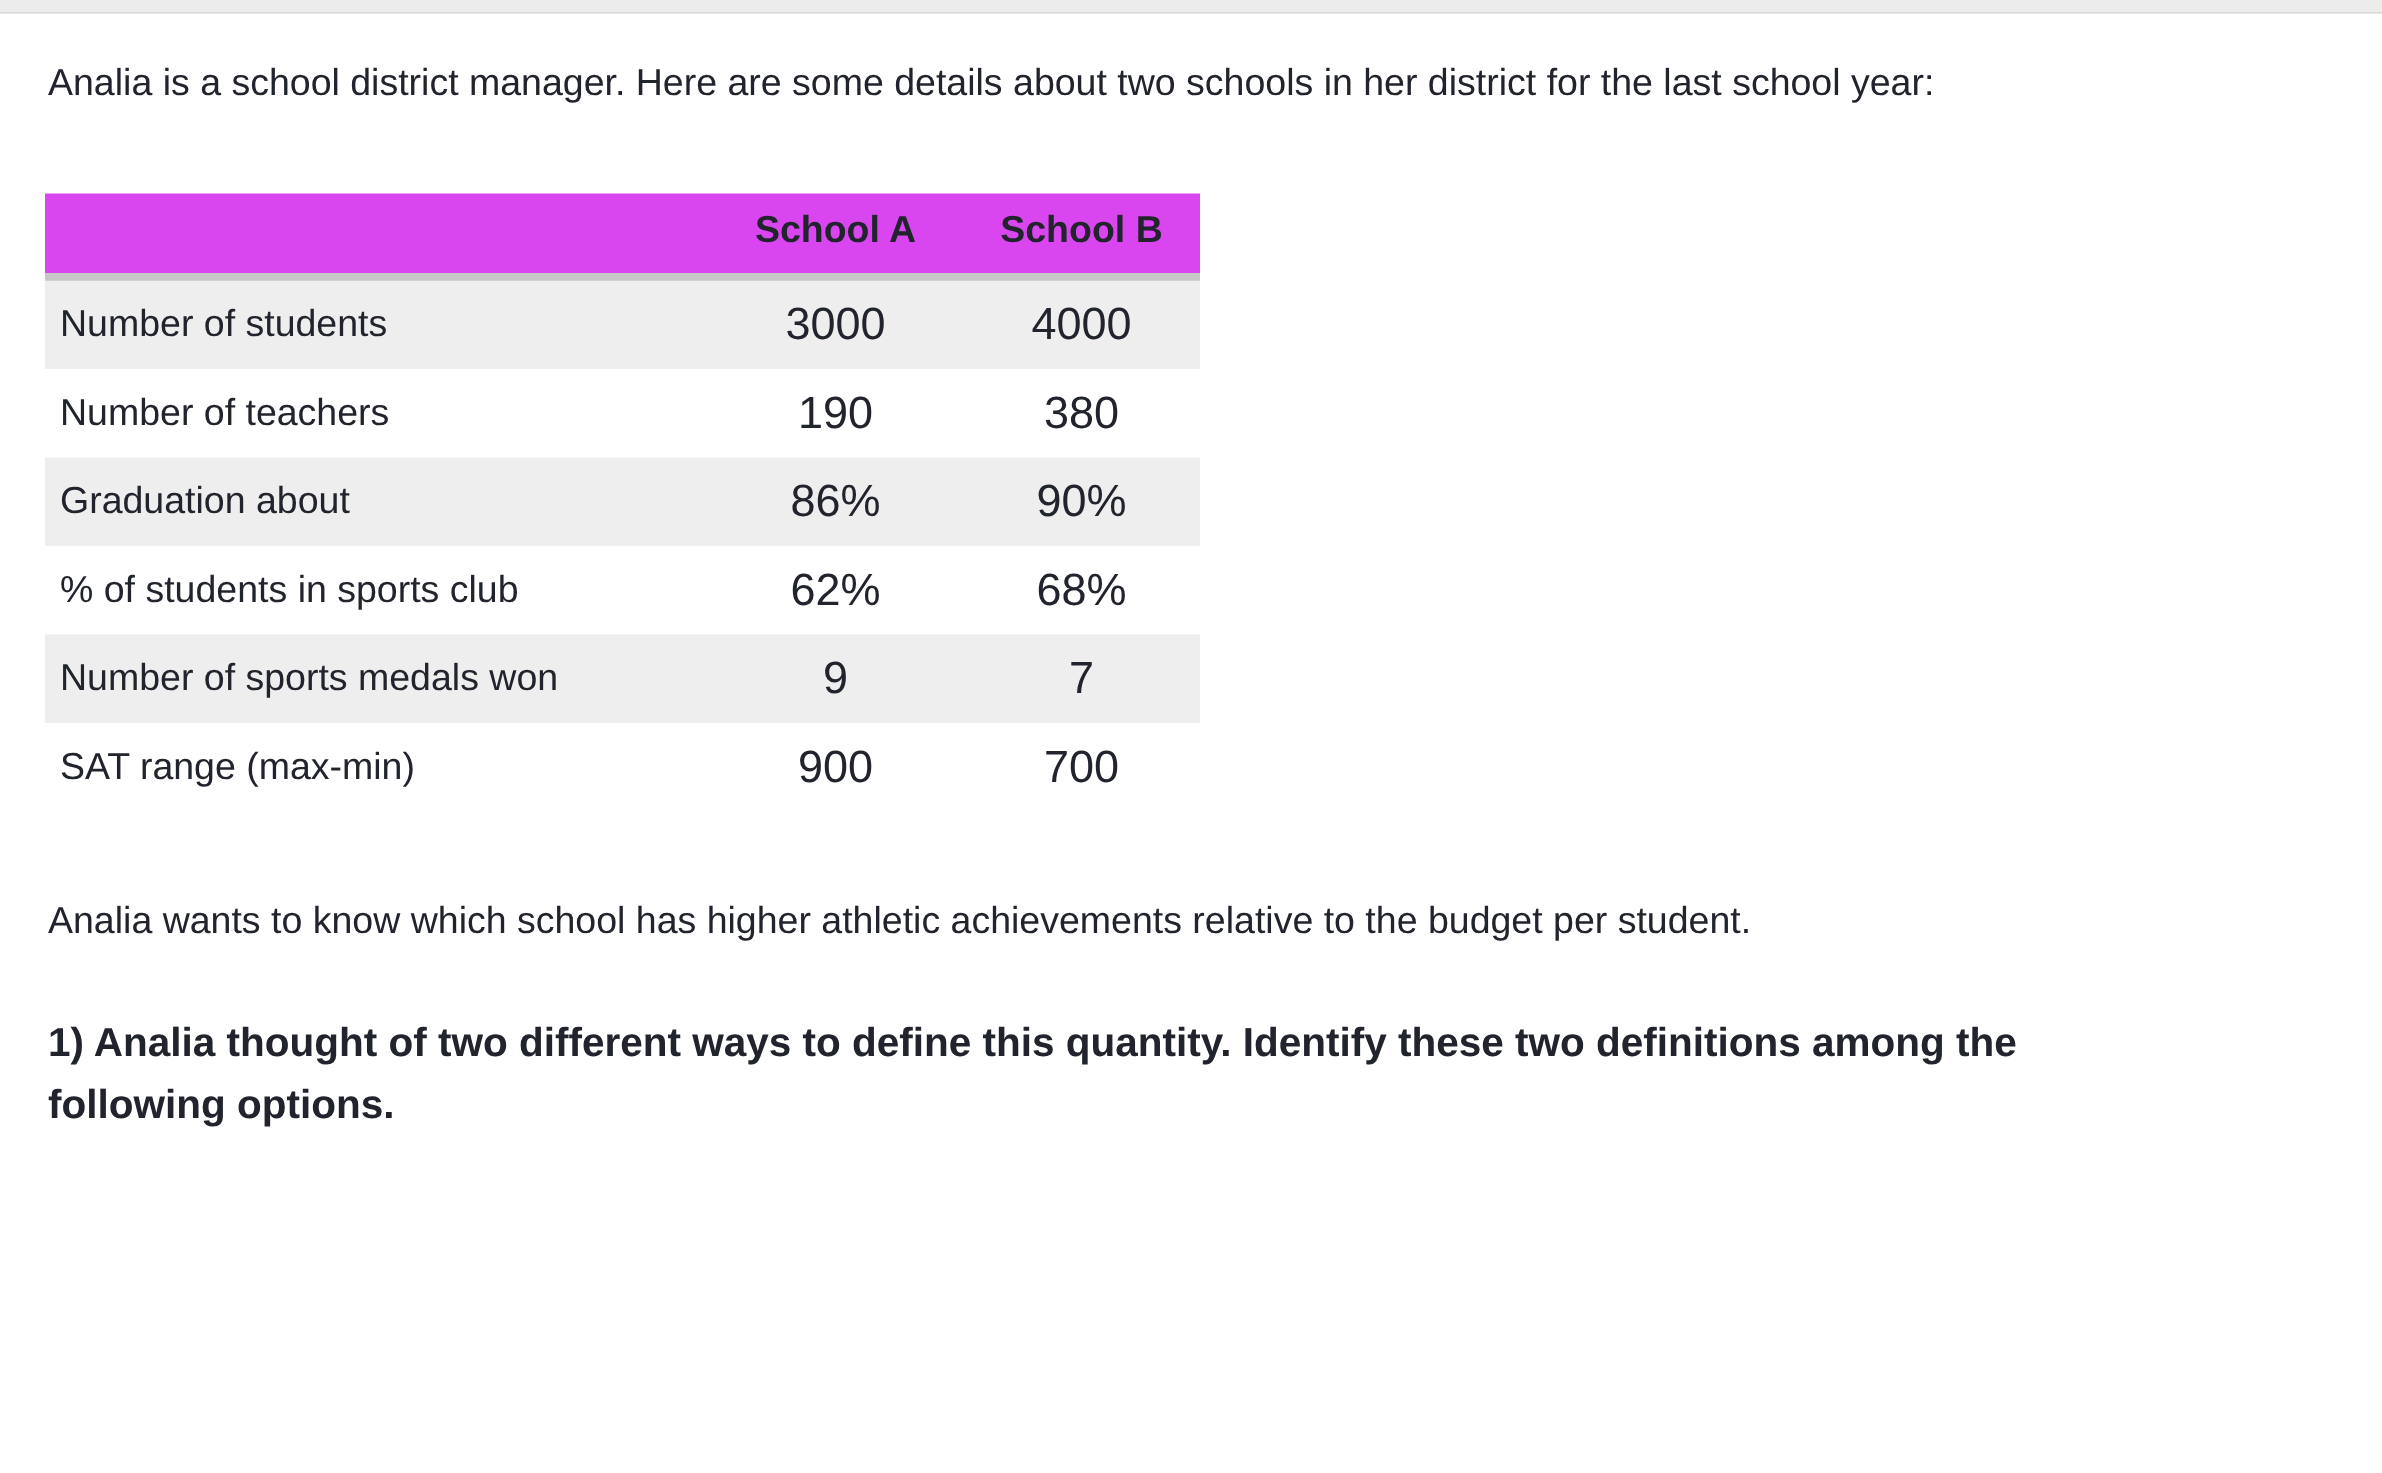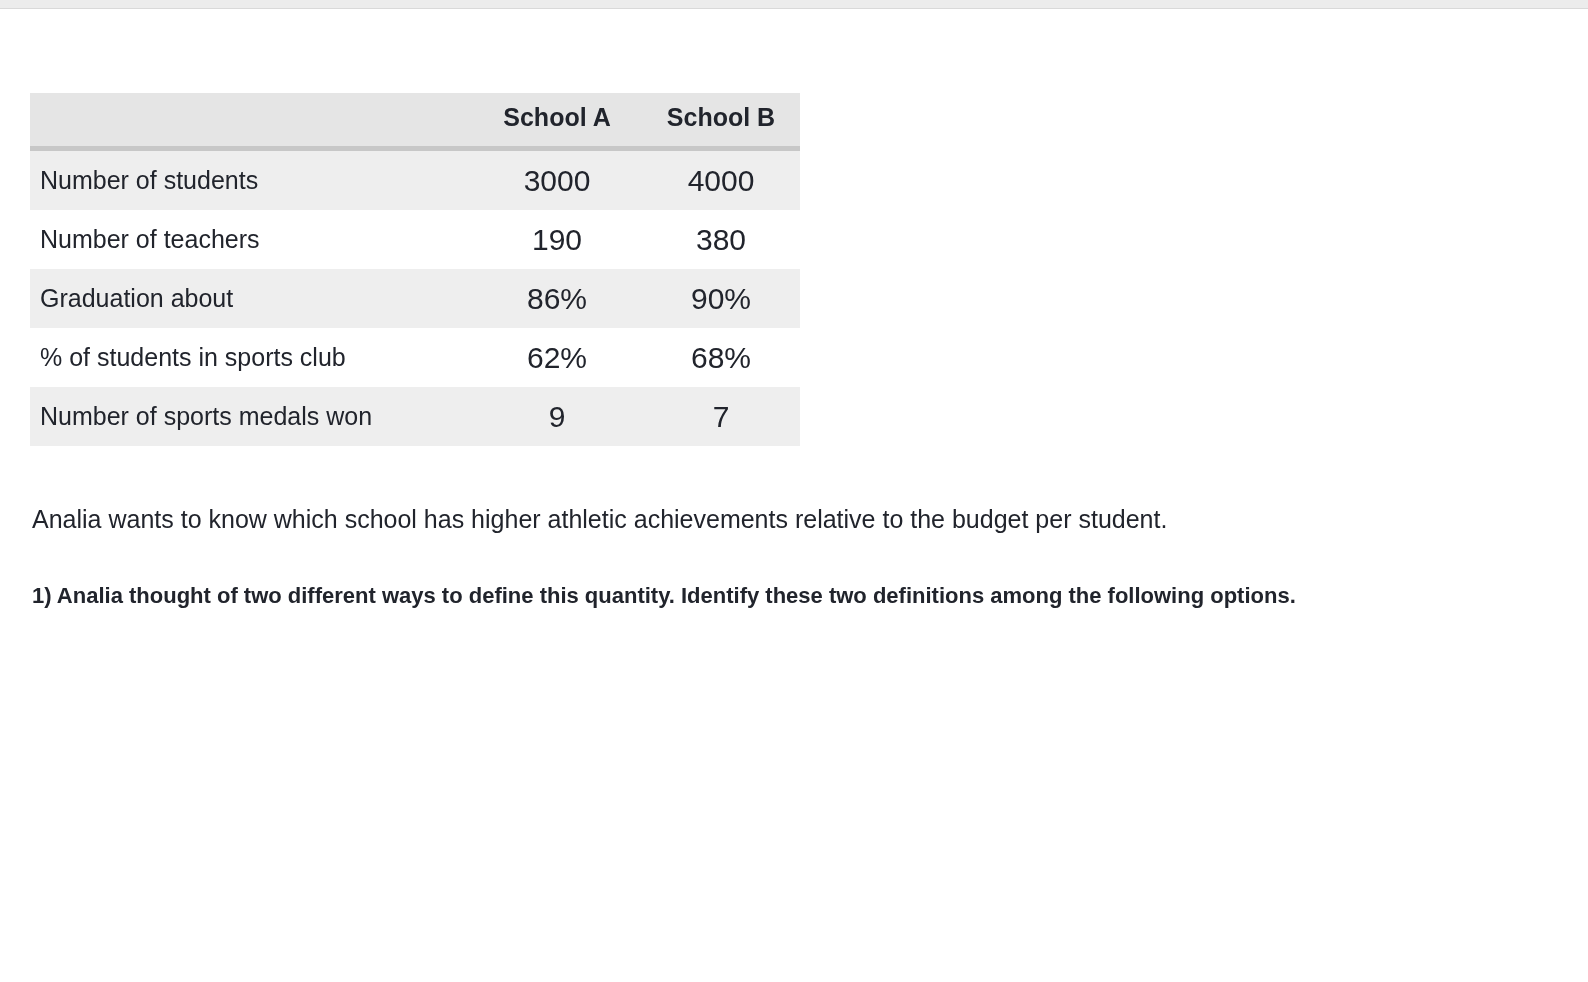--- a/index.html
+++ b/index.html
@@ -30,21 +30,21 @@
   }
   table.schools th, table.schools td {
     vertical-align: middle;
   }
   thead th {
     font-size: 25px;
     font-weight: bold;
     text-align: center;
     padding: 10px 0 14px 0;
     border-bottom: 5px solid #c7c7c7;
-    background: #e5e5e5;
+    background: #d946ef;
   }
   th.label-col { width: 442px; }
   th.col-a { width: 170px; }
   th.col-b { width: 158px; }
   tbody tr:nth-child(odd) { background: #eeeeee; }
   tbody tr:nth-child(even) { background: #ffffff; }
   td.row-label {
     font-size: 25px;
     padding: 15px 10px 15px 10px;
   }
@@ -54,34 +54,35 @@
     text-align: center;
     padding: 12px 0;
   }
   .question {
     font-size: 25px;
     line-height: 1.45;
     margin-top: 55px;
     max-width: 1430px;
   }
   .prompt {
-    font-size: 22px;
+    font-size: 27px;
     line-height: 1.55;
     font-weight: bold;
     margin-top: 42px;
     max-width: 1430px;
   }
 </style>
 </head>
 <body>
 
 <div class="top-strip"></div>
 
 <div class="page">
 
+  <p class="intro">Analia is a school district manager. Here are some details about two schools in her district for the last school year:</p>
 
   <table class="schools">
     <thead>
       <tr>
         <th class="label-col"></th>
         <th class="col-a">School A</th>
         <th class="col-b">School B</th>
       </tr>
     </thead>
     <tbody>
@@ -103,20 +104,25 @@
       <tr>
         <td class="row-label">% of students in sports club</td>
         <td class="val">62%</td>
         <td class="val">68%</td>
       </tr>
       <tr>
         <td class="row-label">Number of sports medals won</td>
         <td class="val">9</td>
         <td class="val">7</td>
       </tr>
+      <tr>
+        <td class="row-label">SAT range (max-min)</td>
+        <td class="val">900</td>
+        <td class="val">700</td>
+      </tr>
     </tbody>
   </table>
 
   <p class="question">Analia wants to know which school has higher athletic achievements relative to the budget per student.</p>
 
   <p class="prompt">1) Analia thought of two different ways to define this quantity. Identify these two definitions among the following options.</p>
 
 </div>
 
 </body></html>

